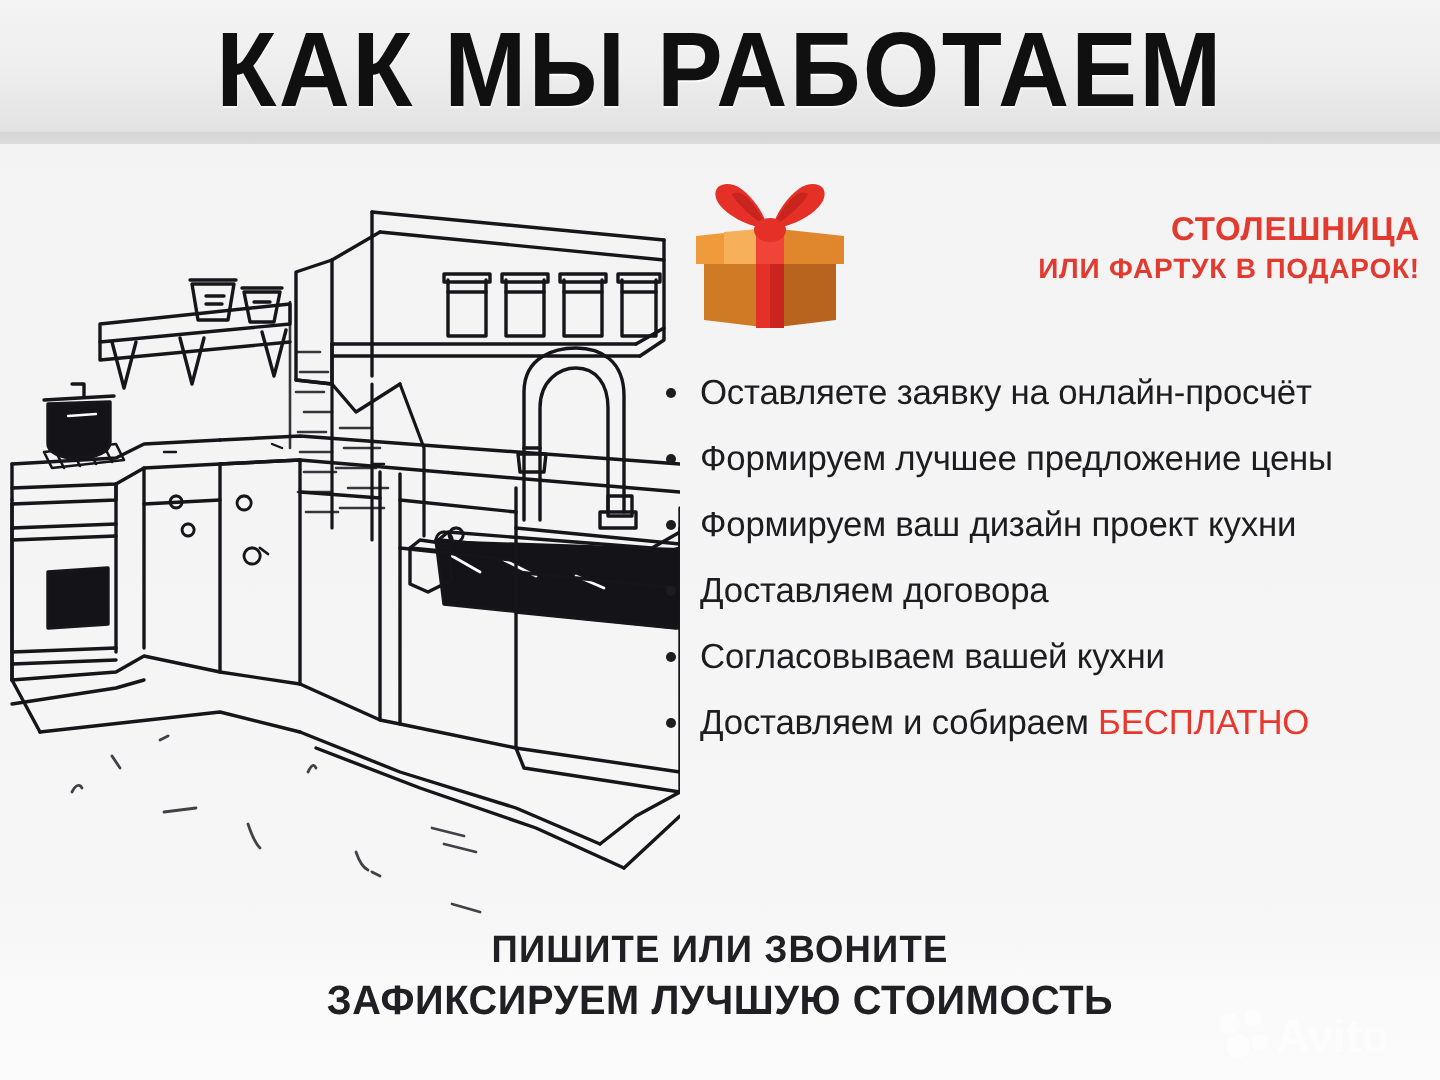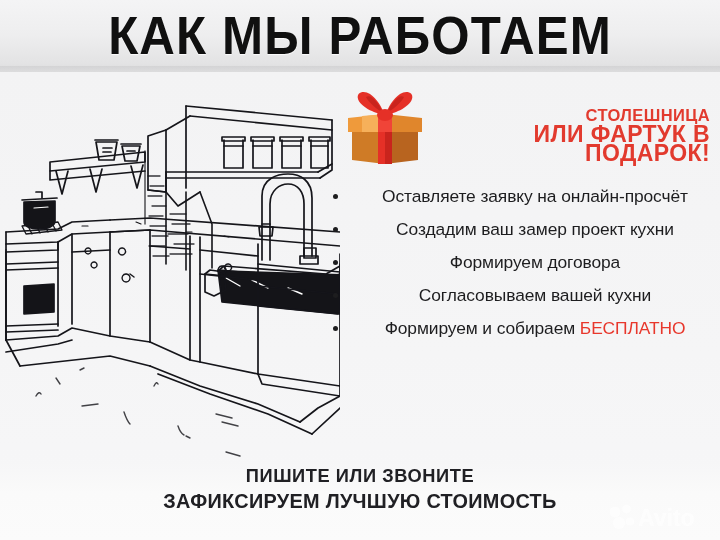--- a/index.html
+++ b/index.html
@@ -57,24 +57,24 @@
   .promo{
     position:absolute; left:440px; top:106px; width:270px;
     text-align:right;
     color:#e23a2e;
     font-family:"Liberation Sans Narrow","Liberation Sans", sans-serif;
     font-weight:700;
     font-size:16.5px;
     line-height:19px;
     letter-spacing:.4px;
   }
-  .promo .l2{ font-size:23px; }
+  .promo .l2{ font-size:14px; }
   
   .bullets{
-    position:absolute; left:330px; top:180px; width:390px;text-align:center;
+    position:absolute; left:330px; top:180px; width:390px;
   }
   .bullet{
     position:relative;
     padding-left:20px;
     height:33px;
     line-height:33px;
     font-size:17.4px;
     color:#1d1d1f;
     white-space:nowrap;
     letter-spacing:-.1px;
@@ -353,30 +353,33 @@
   <div class="promo">
     <div class="l1">СТОЛЕШНИЦА</div>
     <div class="l2">ИЛИ ФАРТУК В ПОДАРОК!</div>
   </div>
 
   <div class="bullets">
     <div class="bullet">
       <span class="dot"></span><span>Оставляете заявку на онлайн-просчёт</span><span class="hl"></span>
     </div>
     <div class="bullet">
-      <span class="dot"></span><span>Создадим ваш замер проект кухни</span><span class="hl"></span>
-    </div>
-    <div class="bullet">
-      <span class="dot"></span><span>Формируем договора</span><span class="hl"></span>
+      <span class="dot"></span><span>Формируем лучшее предложение цены</span><span class="hl"></span>
+    </div>
+    <div class="bullet">
+      <span class="dot"></span><span>Формируем ваш дизайн проект кухни</span><span class="hl"></span>
+    </div>
+    <div class="bullet">
+      <span class="dot"></span><span>Доставляем договора</span><span class="hl"></span>
     </div>
     <div class="bullet">
       <span class="dot"></span><span>Согласовываем вашей кухни</span><span class="hl"></span>
     </div>
     <div class="bullet">
-      <span class="dot"></span><span>Формируем и собираем </span><span class="hl">БЕСПЛАТНО</span>
+      <span class="dot"></span><span>Доставляем и собираем </span><span class="hl">БЕСПЛАТНО</span>
     </div>
   </div>
 
   <div class="calltxt">
     <span class="c1">ПИШИТЕ ИЛИ ЗВОНИТЕ</span>
     <span class="c2">ЗАФИКСИРУЕМ ЛУЧШУЮ СТОИМОСТЬ</span>
   </div>
 
   <div class="watermark">
     <svg viewBox="0 0 104 34" xmlns="http://www.w3.org/2000/svg">

